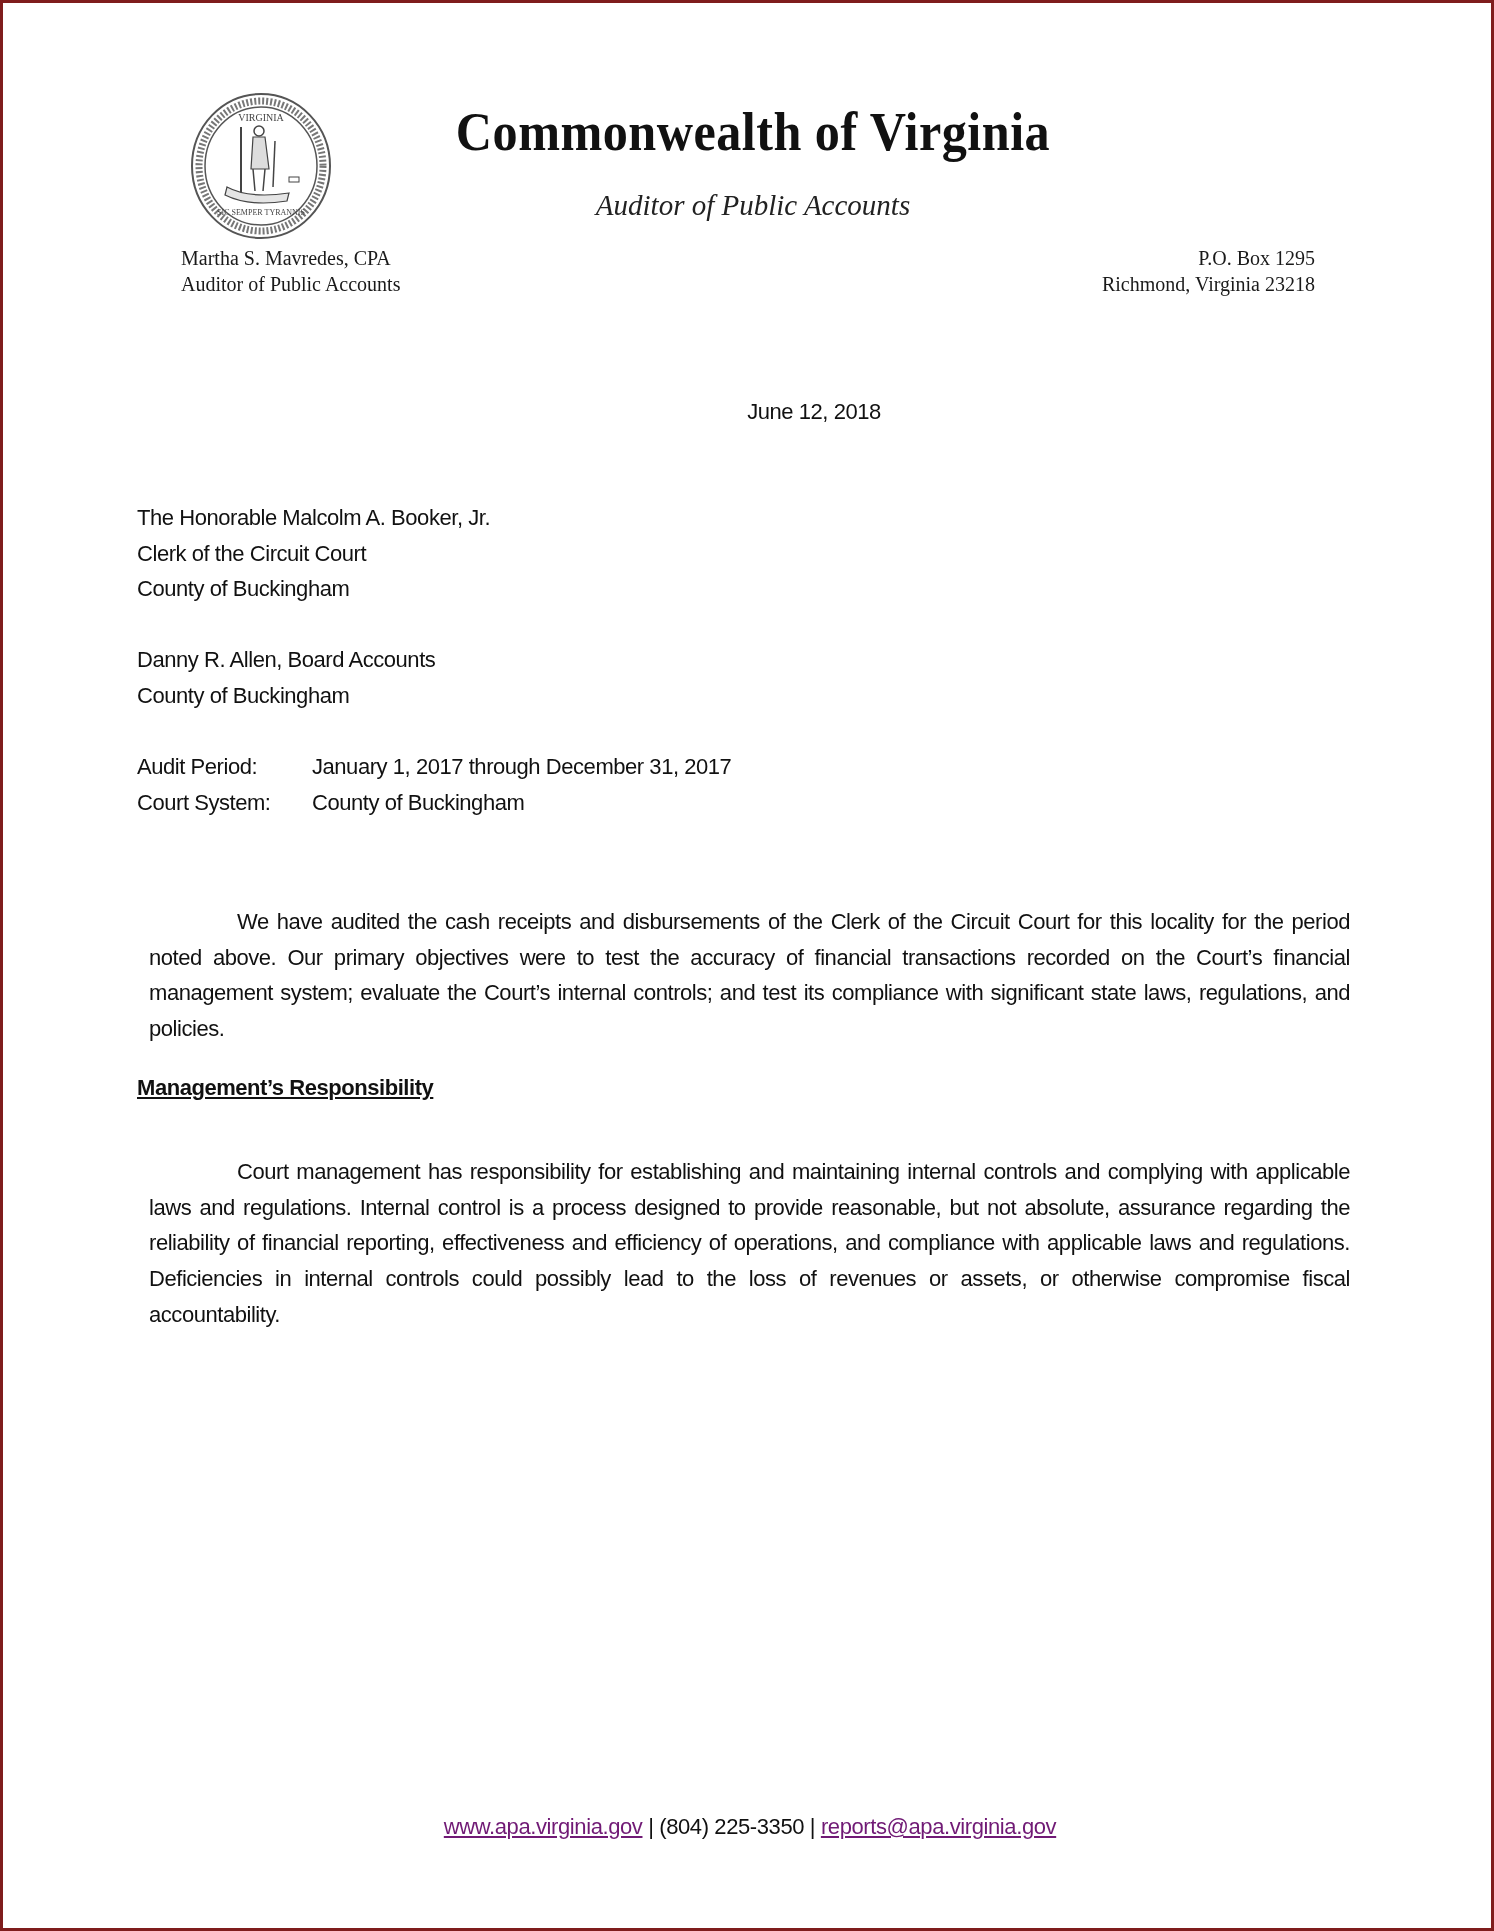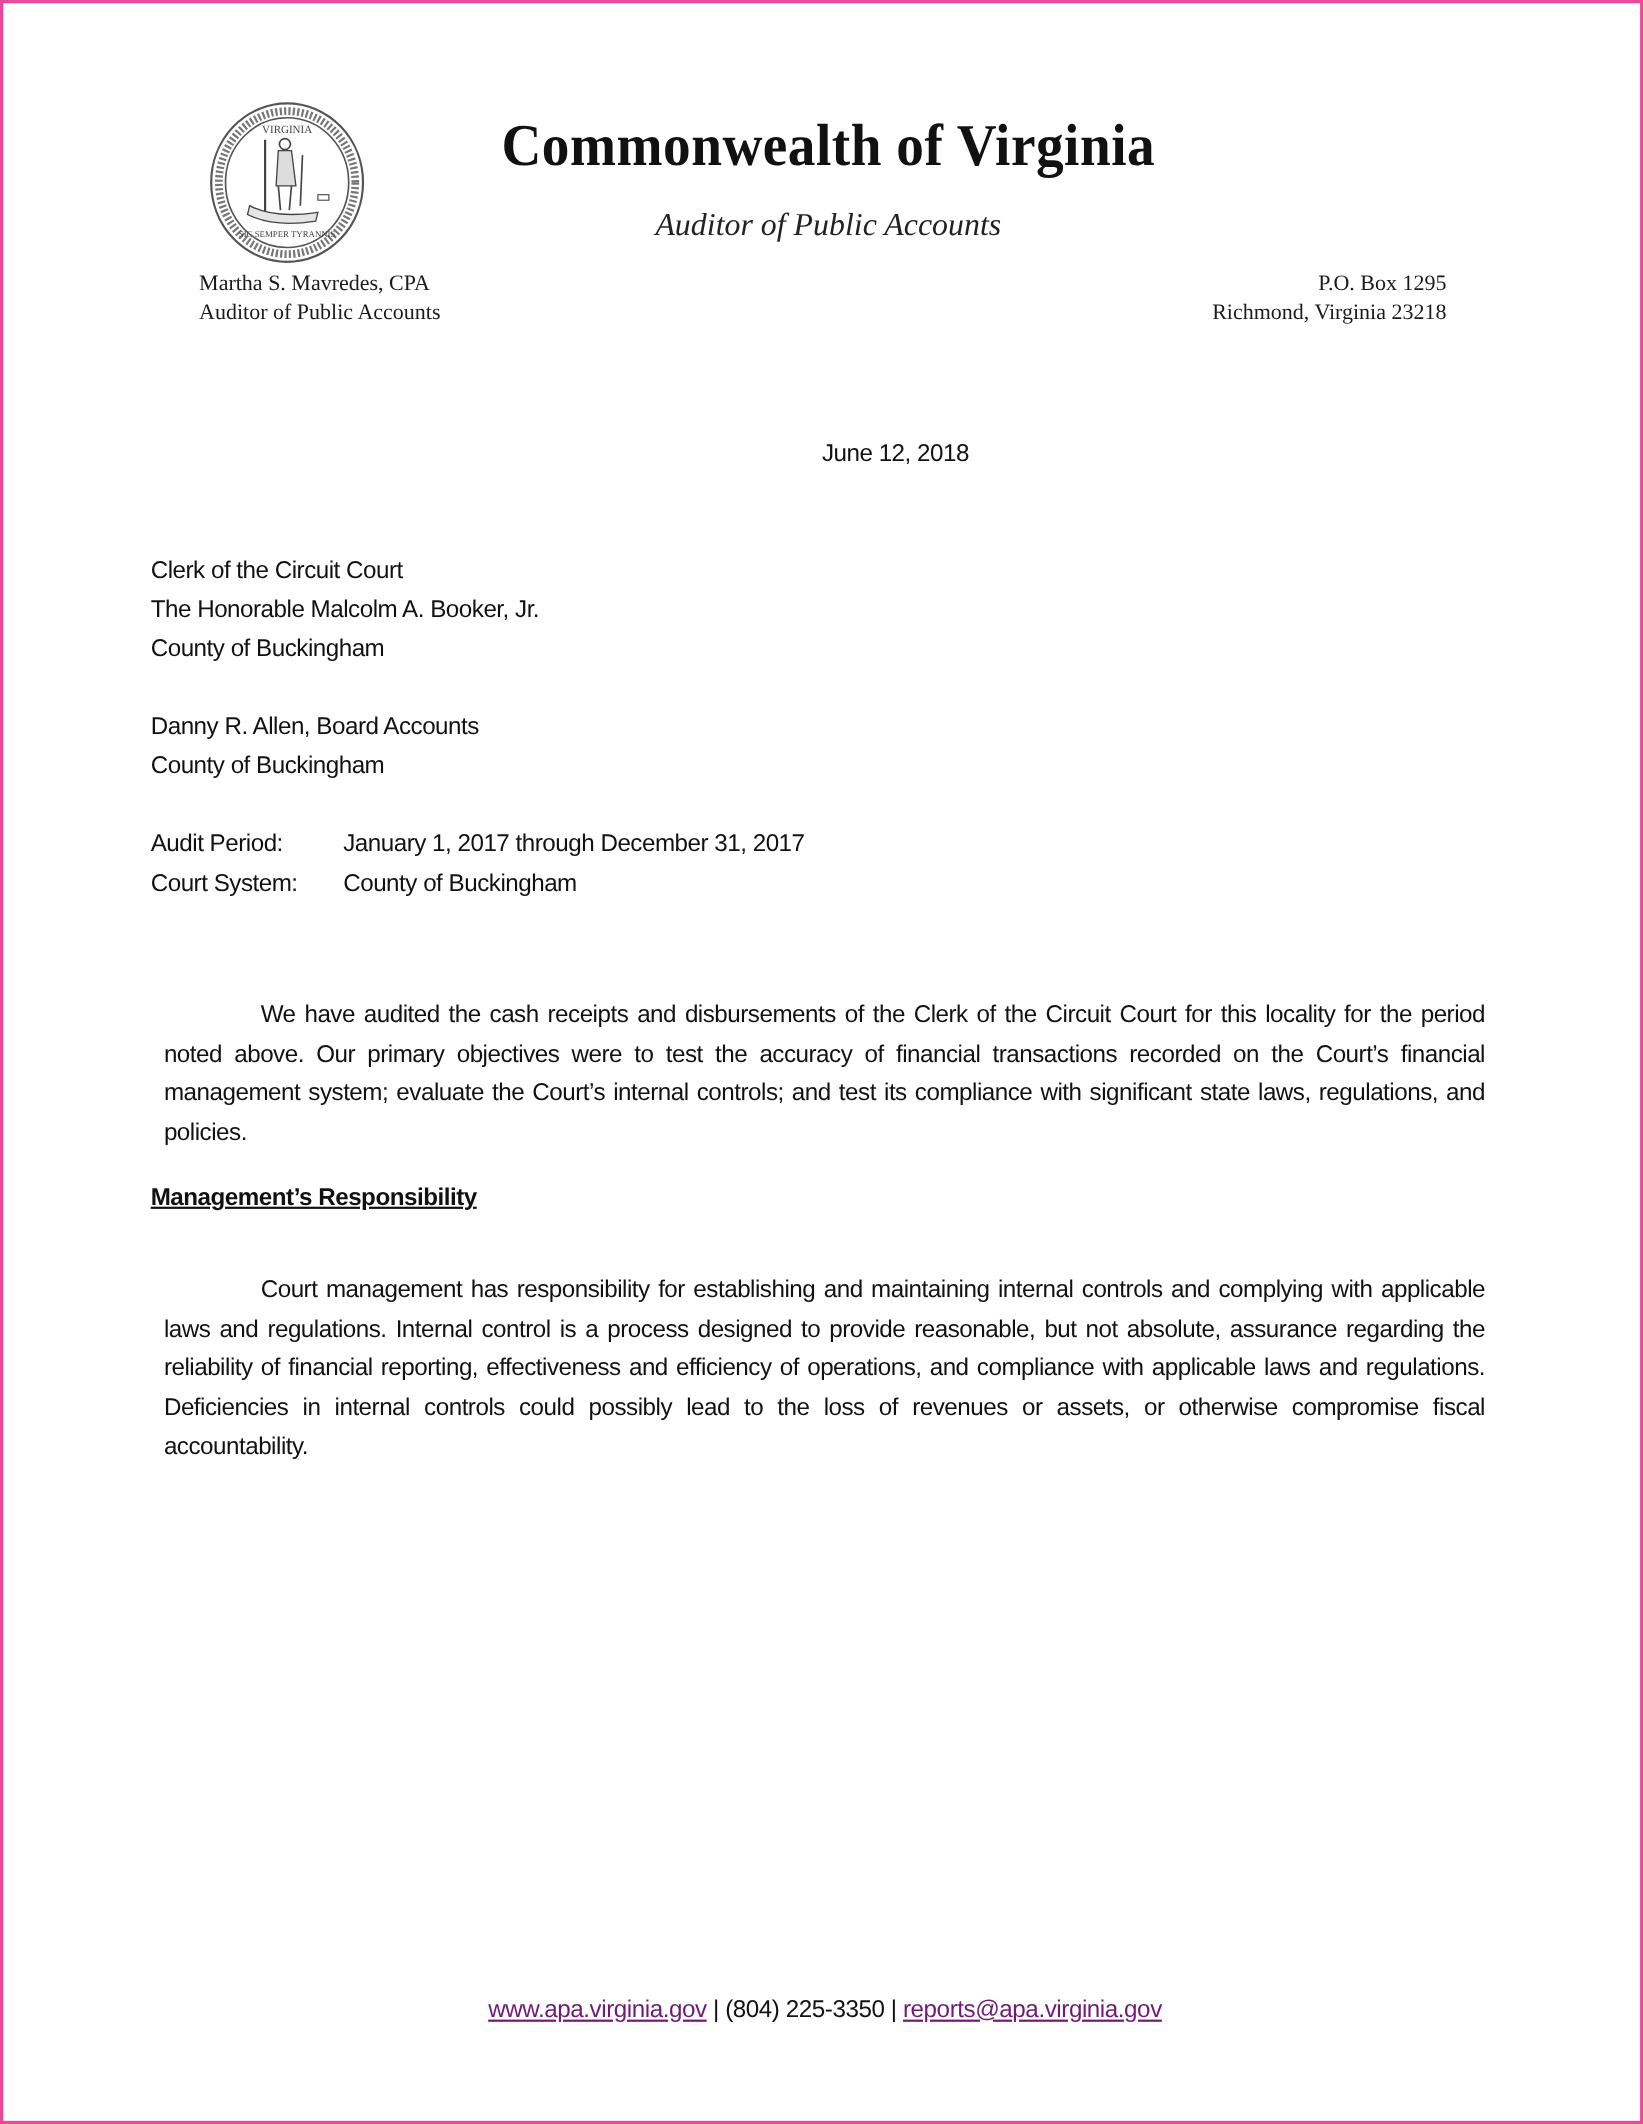--- a/index.html
+++ b/index.html
@@ -1,19 +1,19 @@
 <!DOCTYPE html>
 <html><head>
 <meta charset="utf-8">
 <style>
   html, body { margin: 0; padding: 0; background: #ffffff; }
   body { width: 1494px; height: 1931px; position: relative; overflow: hidden; }
   .page {
     position: absolute; left: 0; top: 0; width: 1494px; height: 1931px;
-    box-sizing: border-box; border: 3px solid #ec4899; background: #ffffff;
+    box-sizing: border-box; border: 3px solid #7f1d1d; background: #ffffff;
   }
   .serif { font-family: "Liberation Serif", "DejaVu Serif", serif; color: #1a1a1a; }
 
   
   .seal { position: absolute; left: 186px; top: 88px; width: 144px; height: 150px; }
 
   
   .lh-title {
     position: absolute; left: 430px; top: 98px; width: 640px; text-align: center;
     font-family: "Liberation Serif", "DejaVu Serif", serif; font-weight: bold;
@@ -76,22 +76,22 @@
     <div>Auditor of Public Accounts</div>
   </div>
   <div class="lh-right serif">
     <div>P.O. Box 1295</div>
     <div>Richmond, Virginia 23218</div>
   </div>
 
   <div class="date txt">June 12, 2018</div>
 
   <div class="block txt" style="top:497px;">
+    <span class="line">The Honorable Malcolm A. Booker, Jr.</span>
     <span class="line">Clerk of the Circuit Court</span>
-    <span class="line">The Honorable Malcolm A. Booker, Jr.</span>
     <span class="line">County of Buckingham</span>
   </div>
 
   <div class="block txt" style="top:639px;">
     <span class="line">Danny R. Allen, Board Accounts</span>
     <span class="line">County of Buckingham</span>
   </div>
 
   <div class="block txt" style="top:746px;">
     <span class="line">

